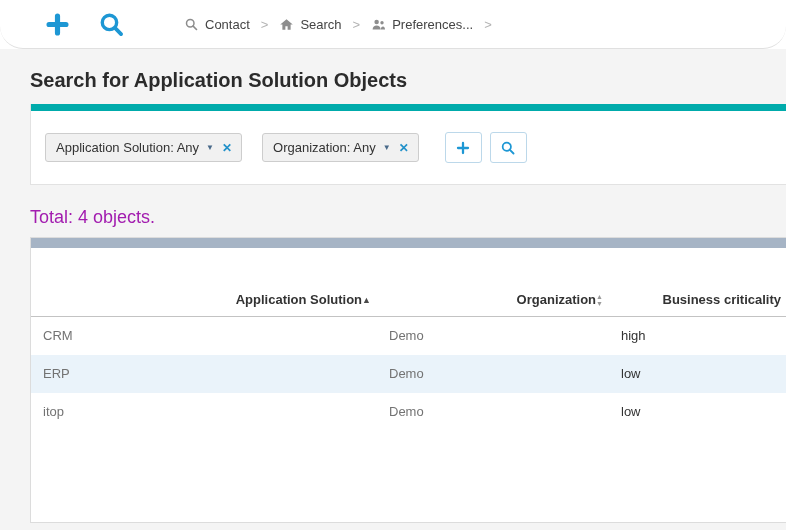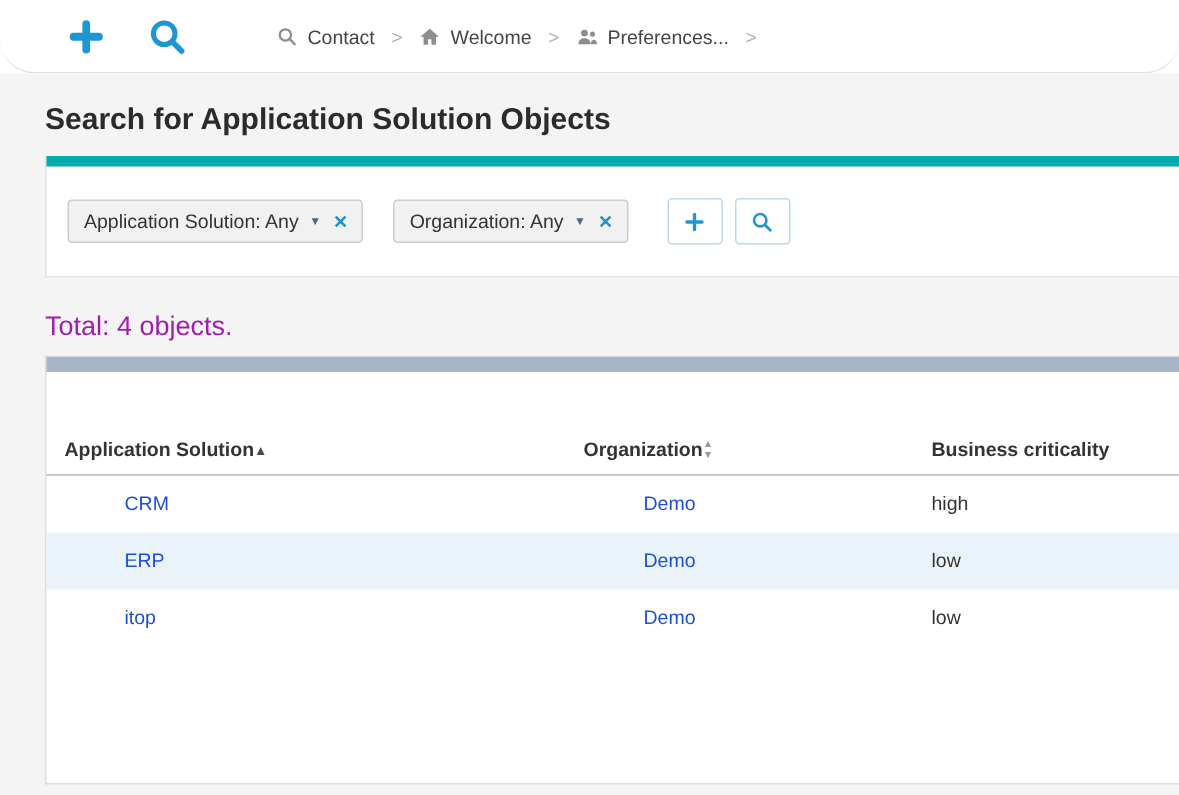--- a/index.html
+++ b/index.html
@@ -41,27 +41,27 @@
 
   
   .total { margin:22px 0 0 30px; font-size:18px; color:#a21caf; }
   .table-panel { margin:9px 0 0 30px; width:756px; height:286px; background:#fff;
                  border:1px solid #dcdcdc; border-right:none; }
   .panel-topbar { height:10px; background:#a6b4c5; }
   table { border-collapse:collapse; table-layout:fixed; width:100%; margin-top:44px; }
   col.c1 { width:346px; } col.c2 { width:232px; } col.c3 { width:178px; }
   th { text-align:left; font-size:13px; font-weight:bold; color:#333;
        padding:0 0 9px 12px; border-bottom:1px solid #c3c3c3; cursor:pointer; }
-  .th-inner { display:flex; justify-content:flex-start; align-items:center; padding-right:6px; }
+  .th-inner { display:flex; justify-content:flex-end; align-items:center; padding-right:6px; }
   .sort-asc { font-size:9px; color:#4a4a4a; }
   .sort-both { display:flex; flex-direction:column; font-size:7px; line-height:7px; color:#9a9a9a; }
   td { font-size:13px; color:#333; padding:0 0 0 12px; height:38px; }
   tbody tr:nth-child(2) { background:#eaf3fa; }
   tbody tr:nth-child(4) { background:#e7e7e7; }
-  a.cell-link { color:#1d4ed8; text-decoration:none; cursor:pointer;margin-left:40px; }
+  a.cell-link { color:#737373; text-decoration:none; cursor:pointer; }
 </style>
 </head>
 <body>
 
 <div class="app">
 
   <header class="topbar">
     <button class="icon-btn">
       <span style="display:flex;">
         <svg viewBox="0 0 24 24" fill="none">
@@ -89,21 +89,21 @@
         <span>Contact</span>
       </a>
       <span class="crumb-sep">&gt;</span>
 
       <a class="crumb">
         <span class="crumb-icon">
           <svg viewBox="0 0 24 24">
               <path d="M12 3.5 L22 12 H18.6 V20.5 H13.8 V14.6 H10.2 V20.5 H5.4 V12 H2 Z" fill="currentColor"></path>
             </svg>
         </span>
-        <span>Welcome</span>
+        <span>Search</span>
       </a>
       <span class="crumb-sep">&gt;</span>
 
       <a class="crumb">
         <span class="crumb-icon">
           <svg viewBox="0 0 24 24">
               <circle cx="9" cy="8" r="3.6" fill="currentColor"></circle>
               <path d="M2.6 20 c0-4.2 2.9-6.3 6.4-6.3 s6.4 2.1 6.4 6.3 Z" fill="currentColor"></path>
               <circle cx="17.6" cy="9.2" r="2.7" fill="currentColor"></circle>
               <path d="M15.6 20 c.2-3.1 1.5-4.9 3.6-4.9 1.9 0 3 1.7 3.2 4.9 Z" fill="currentColor"></path>

